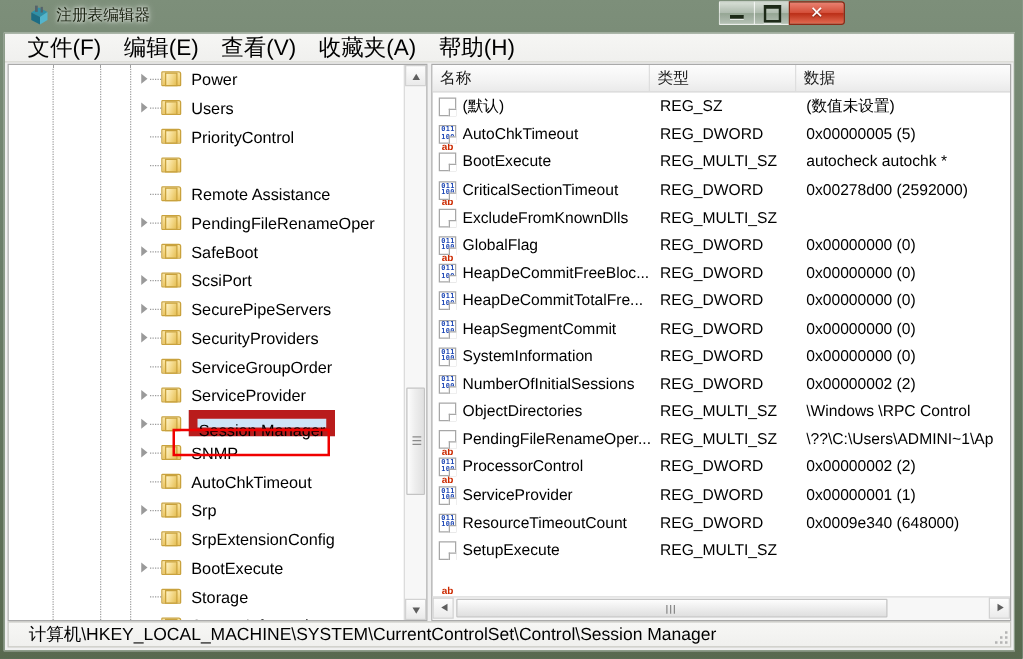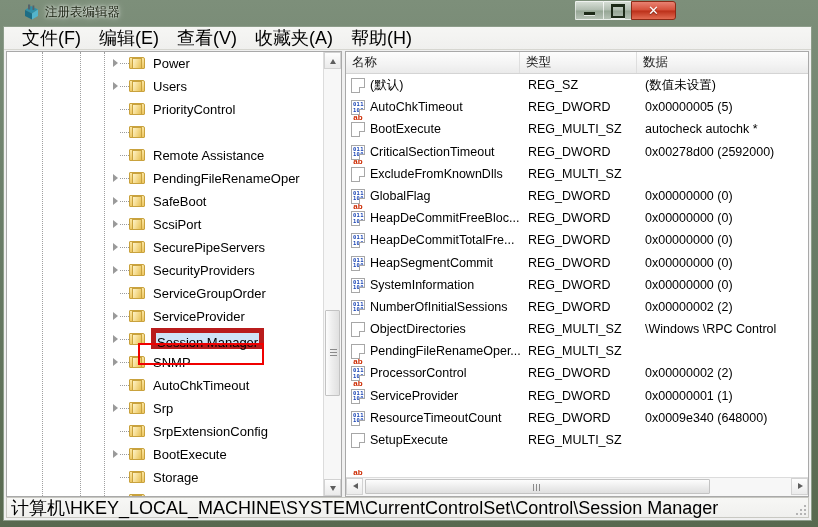--- a/index.html
+++ b/index.html
@@ -213,21 +213,21 @@
   .tree-label {
     position: relative;
     font-size: 13px;
     color: #000;
     line-height: 23px;
     padding: 0 2px;
     margin-left: 38px;
   }
   .tree-row.selected .tree-label {
     background: #cfe4f7;
-    border: 5px solid #b91c1c;
+    border: 7px solid #b91c1c;
     padding: 0 1px;
     box-sizing: border-box;
     line-height: 19px;
     display: inline-block;
     height: 21px;
   }
   .tree-guides {
     position: absolute;
     top: 0; left: 0;
     height: 100%;
@@ -479,23 +479,24 @@
     width: 803px;
     height: 21px;
     background: linear-gradient(180deg,#f7f7f5 0%, #f0f0ee 100%);
     border: 1px solid #c8c8c2;
     box-sizing: border-box;
     display: flex;
     align-items: center;
     padding-left: 4px;
   }
   .status-text {
-    font-size: 18px;
+    font-size: 14px;
     color: #000;
     white-space: nowrap;
+    margin-left: 12px;
   }
   .status-grip {
     position: absolute;
     right: 2px;
     bottom: 2px;
     width: 11px;
     height: 11px;
   }
   .status-grip i {
     position: absolute;
@@ -853,20 +854,21 @@
               <div class="cell name">ObjectDirectories</div>
               <div class="cell type">REG_MULTI_SZ</div>
               <div class="cell data">\Windows \RPC Control</div>
             </div>
             <div class="list-row">
               <div class="val-icon">
                 <span class="glyph-ab">ab</span>
               </div>
               <div class="cell name">PendingFileRenameOper...</div>
               <div class="cell type">REG_MULTI_SZ</div>
+              <div class="cell data">\??\C:\Users\ADMINI~1\Ap</div>
             </div>
             <div class="list-row">
               <div class="val-icon">
                 <span class="glyph-bin">011<br>100</span>
               </div>
               <div class="cell name">ProcessorControl</div>
               <div class="cell type">REG_DWORD</div>
               <div class="cell data">0x00000002 (2)</div>
             </div>
             <div class="list-row">

